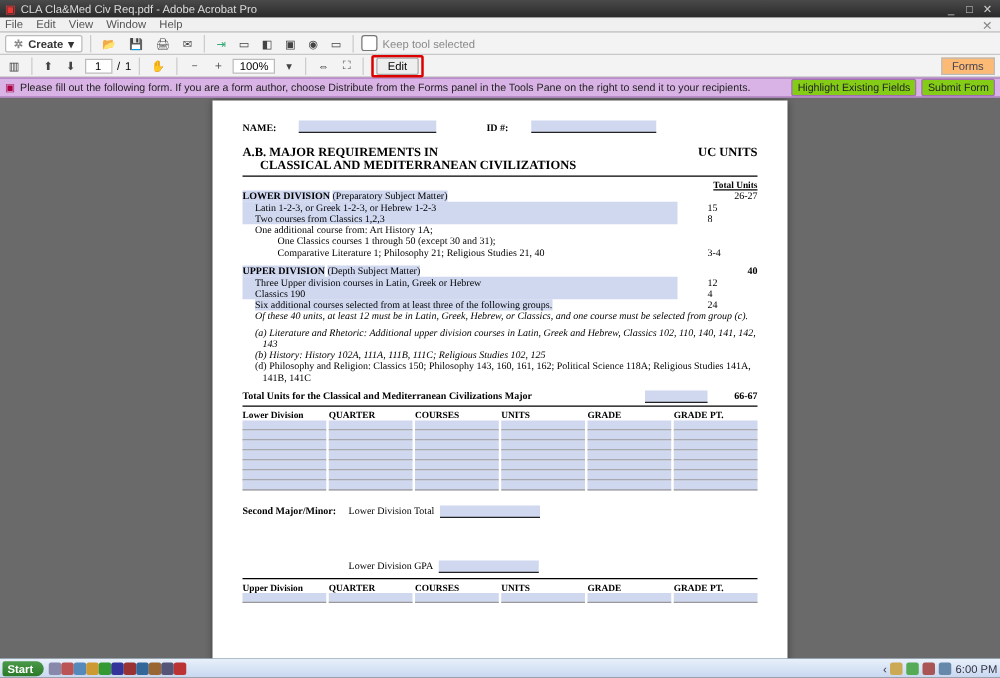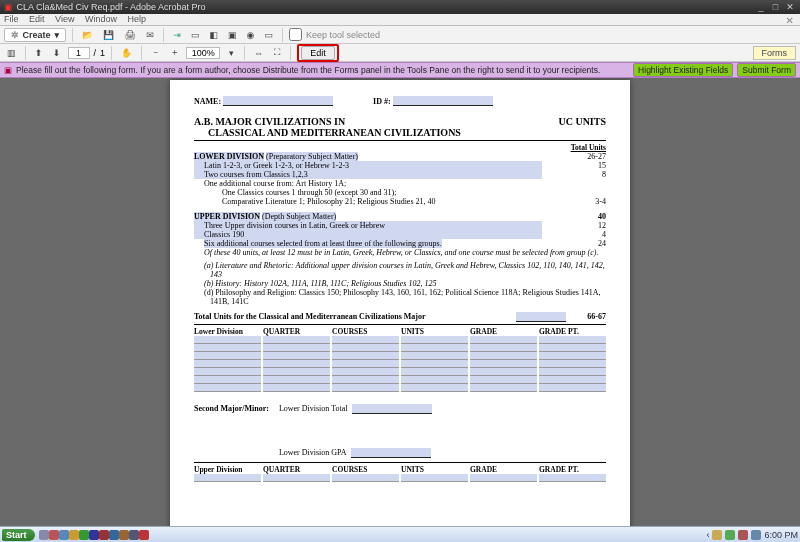--- a/index.html
+++ b/index.html
@@ -11,39 +11,39 @@
 .menubar span { margin-right:8px; cursor:pointer; }
 .toolbar1, .toolbar2 { background:#f3f3f3; border-bottom:1px solid #c8c8c8; height:18px; display:flex; align-items:center; padding:0 4px; gap:4px; font-size:9px; }
 .tbtn { display:inline-flex; align-items:center; justify-content:center; height:14px; min-width:14px; padding:0 2px; border:1px solid transparent; border-radius:2px; cursor:pointer; color:#444; }
 .create-btn { background:#fff; border:1px solid #bbb; border-radius:2px; padding:1px 6px; display:flex; align-items:center; gap:4px; font-weight:bold; color:#333; }
 .create-btn .gear { color:#888; }
 .sep { width:1px; height:14px; background:#ccc; margin:0 2px; }
 .pagebox { width:22px; height:12px; border:1px solid #bbb; background:#fff; text-align:center; font-size:9px; }
 .zoombox { width:34px; height:12px; border:1px solid #bbb; background:#fff; text-align:center; font-size:9px; }
 .edit-highlight { border:2px solid #d00; border-radius:2px; padding:0 2px; }
 .editbtn { background:#eee; border:1px solid #aaa; border-radius:2px; padding:1px 8px; font-size:9px; }
-.forms-tab { margin-left:auto; background:#fef9c3; border:1px solid #bbb; padding:1px 8px; font-size:9px; color:#445; }
+.forms-tab { margin-left:auto; background:#fdba74; border:1px solid #bbb; padding:1px 8px; font-size:9px; color:#445; }
 .purplebar { background:#d9b3e6; border-top:1px solid #b080c0; border-bottom:1px solid #b080c0; height:16px; display:flex; align-items:center; padding:0 4px; font-size:8.5px; color:#222; }
 .purplebar .spacer { flex:1; }
 .pbtn { background:#84cc16; border:1px solid #a070b0; border-radius:2px; padding:1px 4px; margin-left:4px; cursor:pointer; font-size:8.5px; }
 .workspace { background:#6a6a6a; height:452px; overflow:auto; display:flex; justify-content:center; padding-top:2px; }
 .page { background:#fff; width:460px; min-height:600px; box-shadow:0 0 6px rgba(0,0,0,0.5); padding:16px 24px; font-family:"Times New Roman",serif; font-size:8px; color:#000; }
 .toprow { display:flex; gap:40px; }
-.ffield { display:flex; align-items:flex-end; gap:2px; }
+.ffield { display:flex; align-items:flex-end; gap:18px; }
 .ffield label { font-weight:bold; font-size:8px; }
 .fillbox { background:#d0d8f0; border-bottom:1px solid #222; height:10px; display:inline-block; }
 .hdrblock { display:flex; justify-content:space-between; margin-top:10px; }
 .hdrblock h1 { font-size:10px; font-weight:bold; }
 .hdrblock h1 .sub { display:block; padding-left:14px; }
 .hdrright { font-size:10px; font-weight:bold; text-align:right; }
 .sectline { border-top:1px solid #000; margin:2px 0; }
 .hl { background:#d0d8f0; }
 .req-row { display:flex; }
 .req-row .txt { flex:1; padding-left:10px; }
-.req-row .units { width:40px; text-align:right;margin-left:24px; }
+.req-row .units { width:40px; text-align:left;margin-left:24px; }
 .gridhdr, .gridrow { display:flex; gap:2px; }
 .gridhdr div { font-weight:bold; font-size:7.5px; flex:1; }
 .gridrow div { flex:1; background:#d0d8f0; height:8px; border-bottom:1px solid #999; }
 .tasklabel { position:absolute; bottom:0; left:0; right:0; height:16px; background:linear-gradient(#e8f0fa,#c8d8f0); border-top:1px solid #9ab; display:flex; align-items:center; font-size:9px; padding:0 2px; }
 .tasklabel .start { background:linear-gradient(#4a9a4a,#2a7a2a); color:#fff; font-weight:bold; padding:1px 8px 1px 4px; border-radius:3px 10px 10px 3px; margin-right:4px; }
 .tasklabel .tray { margin-left:auto; display:flex; align-items:center; gap:3px; color:#334; }
 .tico { display:inline-block; width:10px; height:10px; background:#88a; border-radius:2px; }
 .closex { position:absolute; top:15px; right:6px; font-size:10px; color:#888; cursor:pointer; }
 </style>
 </head>
@@ -132,21 +132,21 @@
           <label>NAME:</label>
           <span class="fillbox" style="width:110px;"></span>
         </div>
       <div class="ffield">
           <label>ID #:</label>
           <span class="fillbox" style="width:100px;"></span>
         </div>
     </div>
 
     <div class="hdrblock">
-      <h1><span>A.B. MAJOR CIVILIZATIONS IN</span><span class="sub">CLASSICAL AND MEDITERRANEAN CIVILIZATIONS</span></h1>
+      <h1><span>A.B. MAJOR REQUIREMENTS IN</span><span class="sub">CLASSICAL AND MEDITERRANEAN CIVILIZATIONS</span></h1>
       <div class="hdrright">UC UNITS</div>
     </div>
     <div class="sectline"></div>
     <div style="text-align:right;font-size:7.5px;"><b><u>Total Units</u></b></div>
     <div style="display:flex;">
         <div style="flex:1;"><b class="hl"><span>LOWER DIVISION</span></b> <span class="hl">(Preparatory Subject Matter)</span></div>
         <div style="width:40px;text-align:right;">26-27</div>
       </div>
     <div class="req-row">
         <div class="txt hl">Latin 1-2-3, or Greek 1-2-3, or Hebrew 1-2-3</div>

